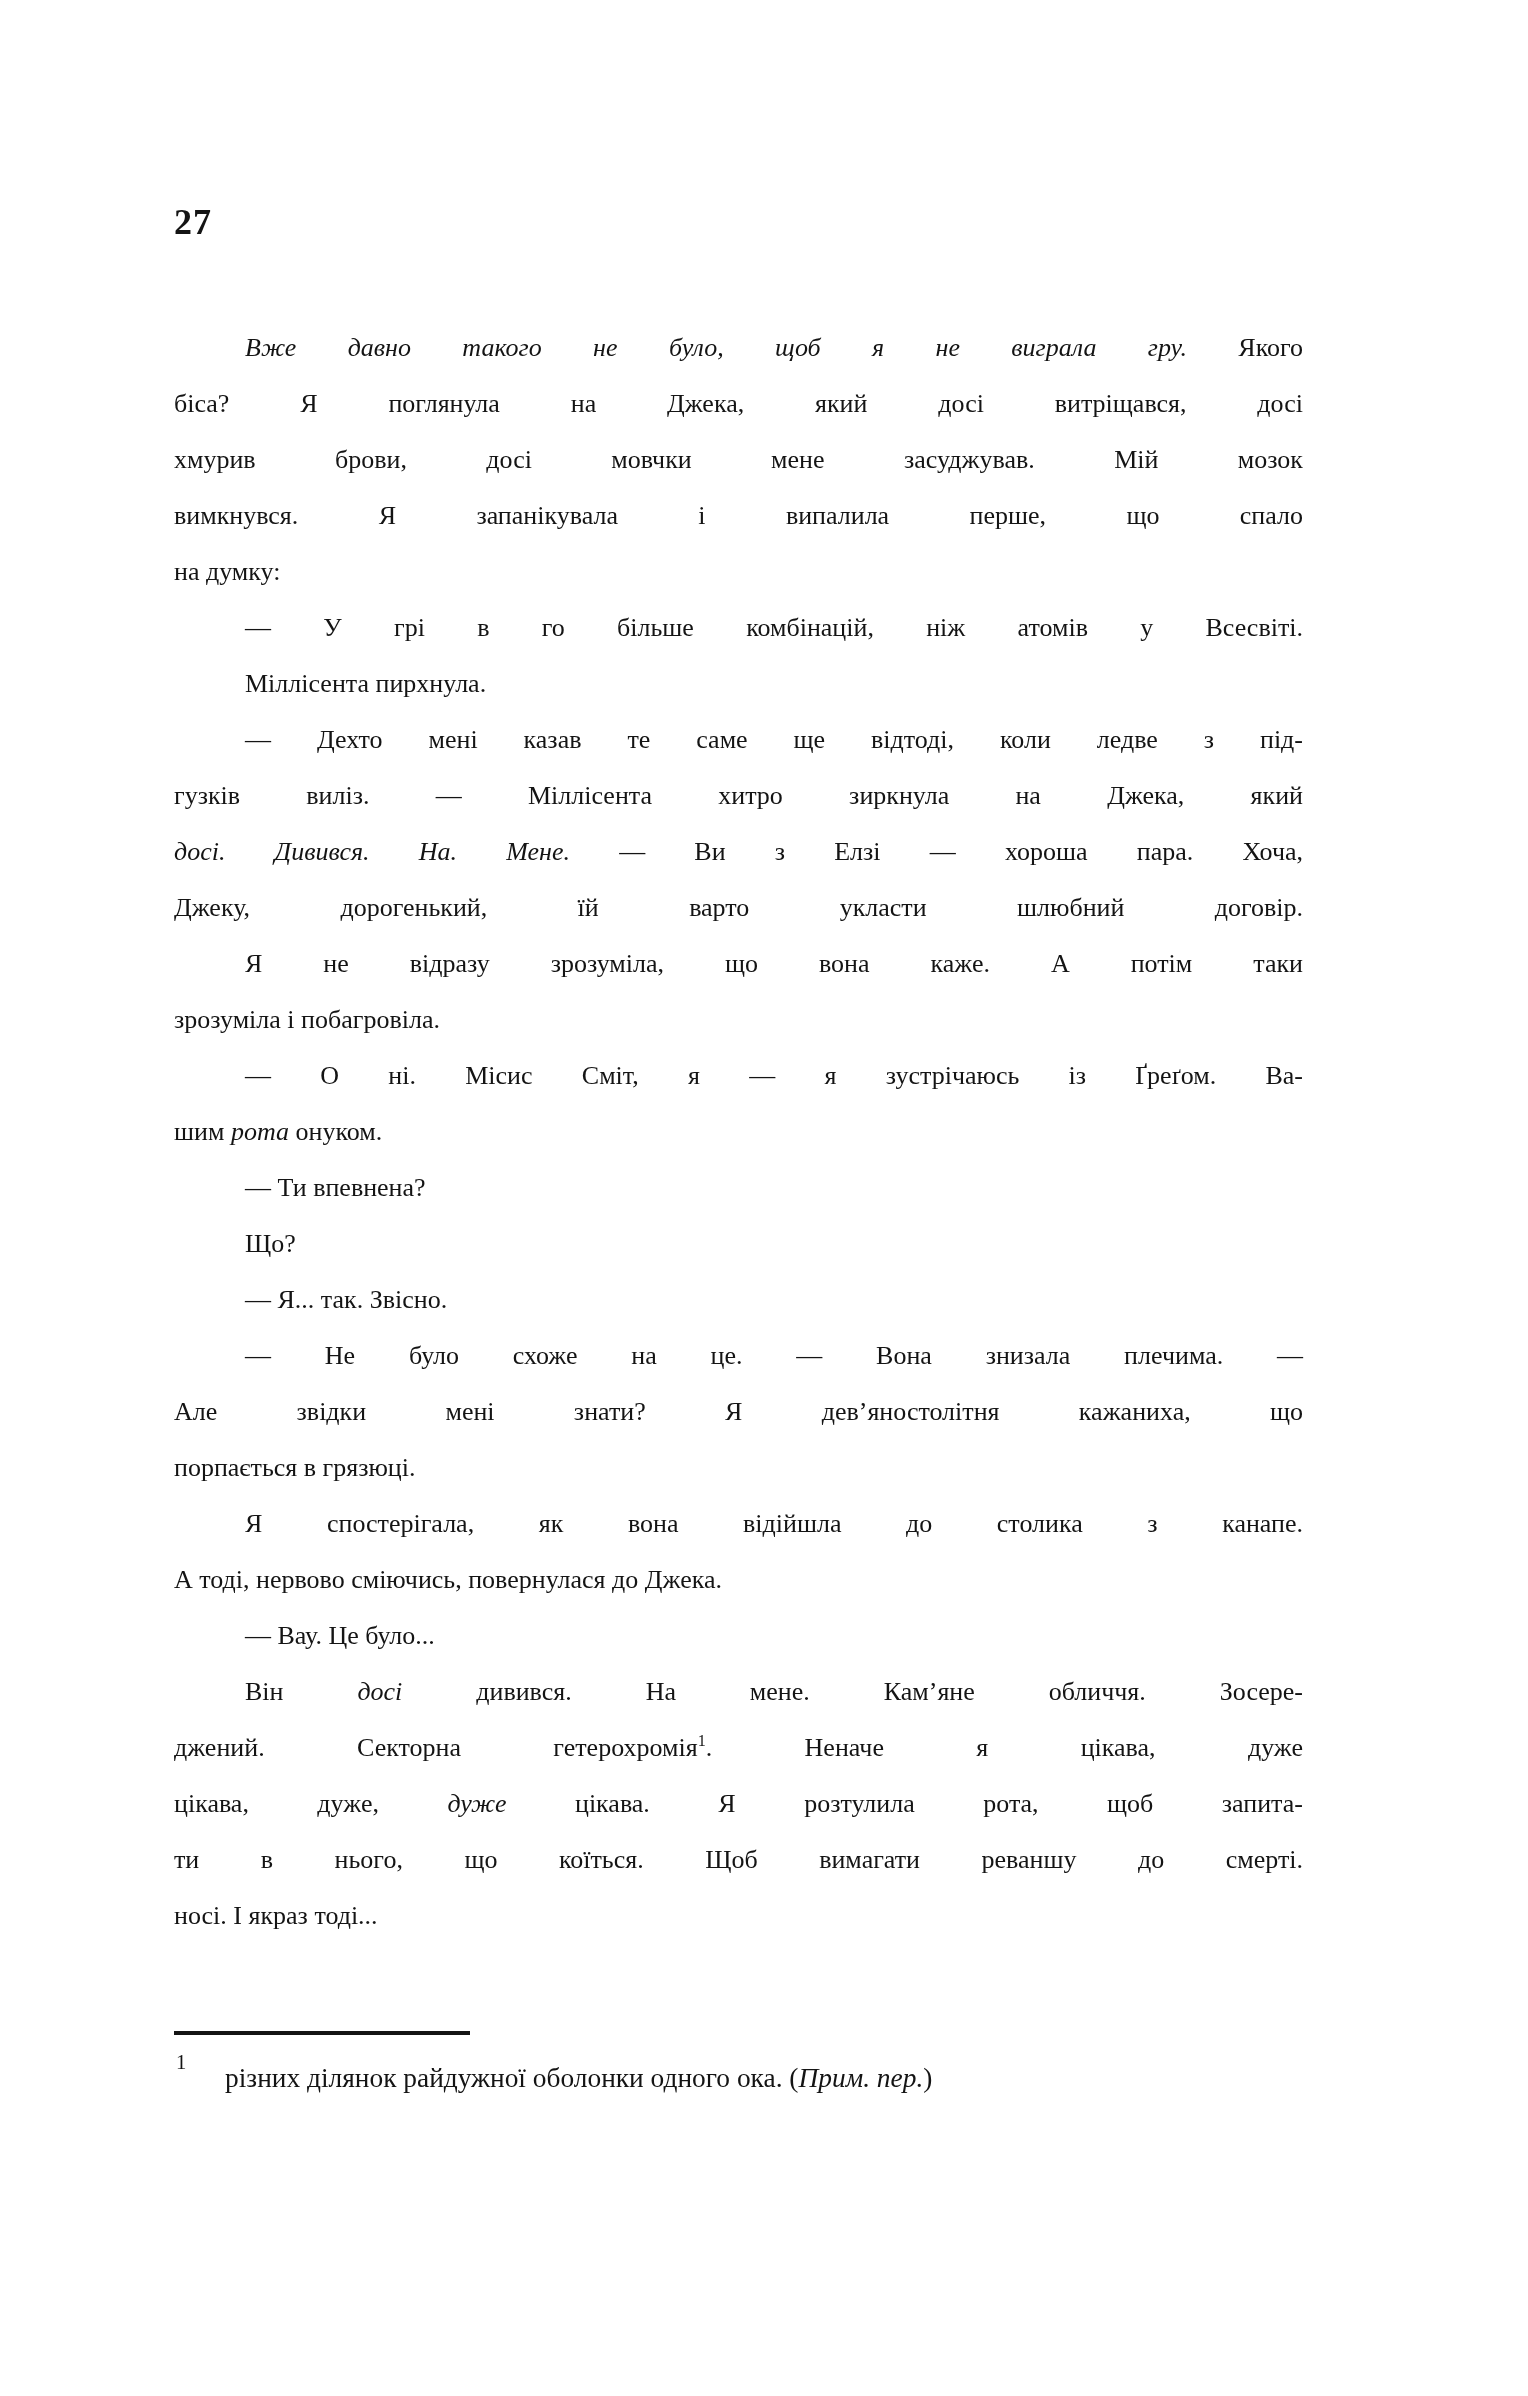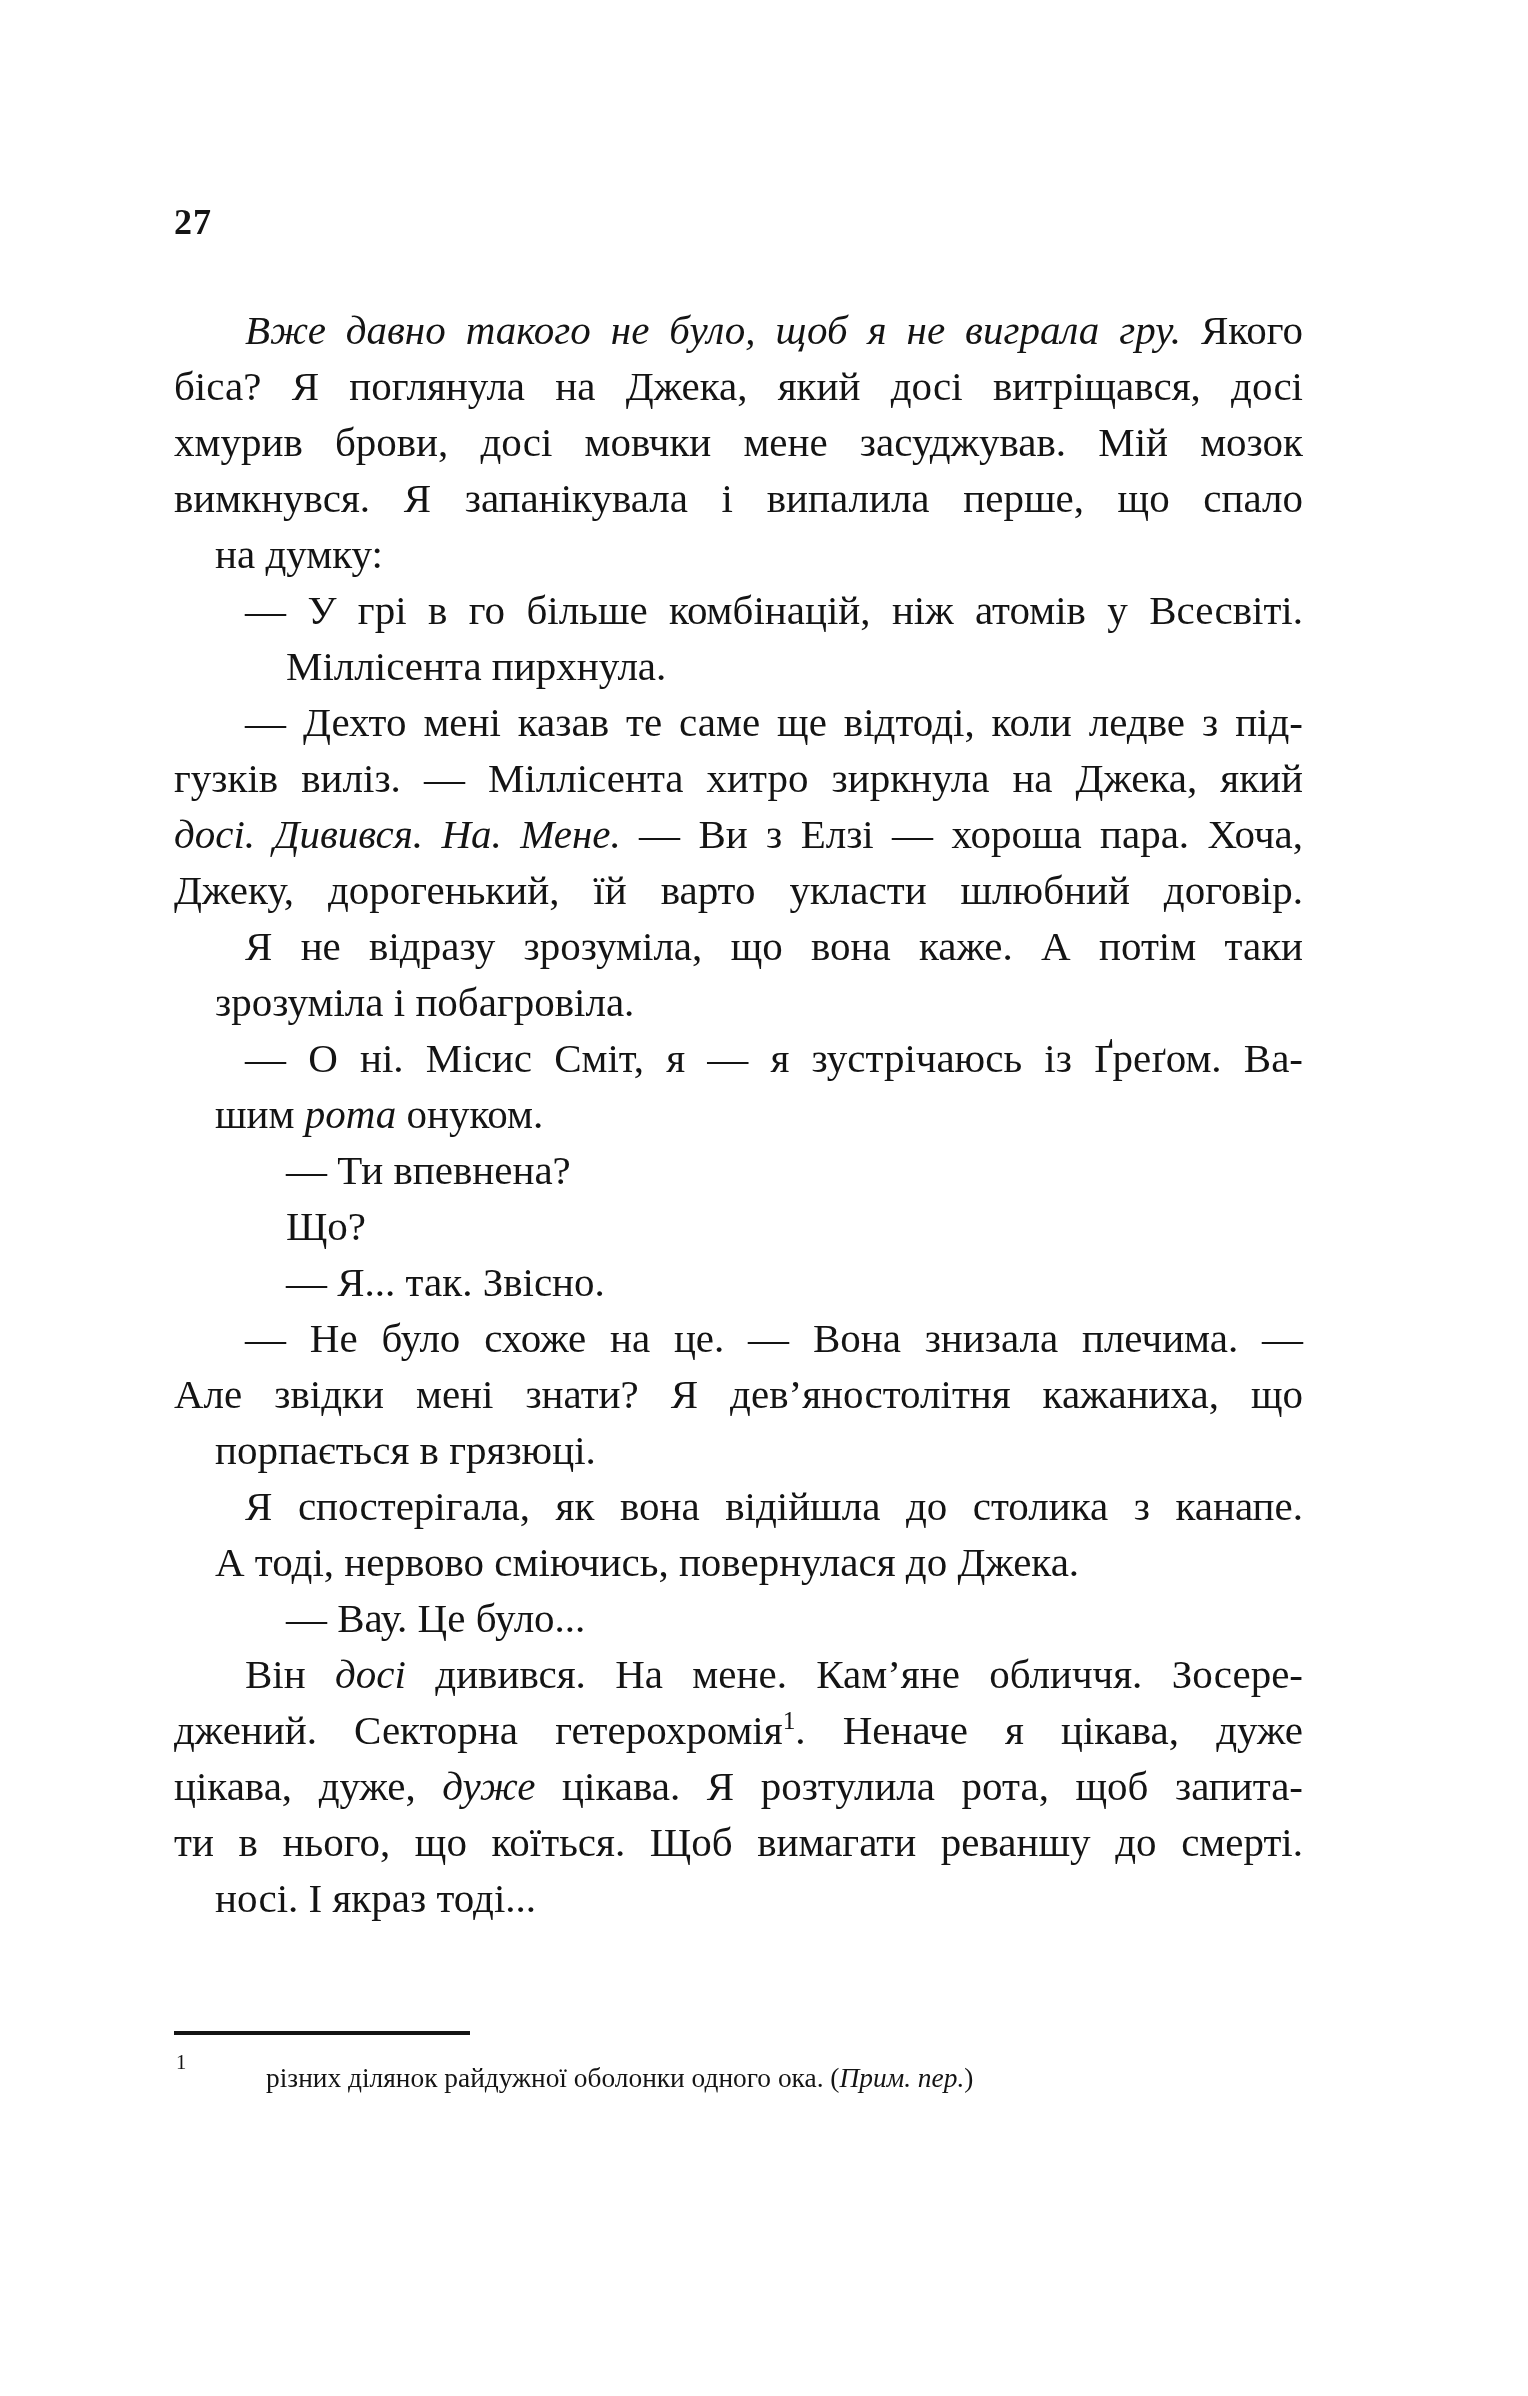--- a/index.html
+++ b/index.html
@@ -19,33 +19,33 @@
     position: absolute;
     top: 201px; left: 174px; width: 1129px;
     padding-right: 27.4px;
     box-sizing: border-box;
     font-size: 36px;
     font-weight: 700;
     letter-spacing: 1px;
   }
   .text-block {
     position: absolute;
-    left: 174px; top: 302px;
+    left: 174px; top: 320px;
     width: 1129px;
-    font-size: 41px;
+    font-size: 26px;
   }
   .line {
     height: 56px;
     line-height: 56px;
     text-align: justify;
     text-align-last: justify;
     white-space: normal;
   }
   .line.indent { text-indent: 71px; }
-  .line.last { text-align: left; text-align-last: left; margin-left: 41px; }
+  .line.last { text-align: left; text-align-last: left; }
   .it { font-style: italic; }
   .sup { vertical-align: super; font-size: 0.62em; line-height: 0; }
   .footnote {
     position: absolute;
     left: 174px; top: 2031px;
     width: 1129px;
   }
   .fn-rule {
     width: 296px; height: 3.9px;
     background: #141414;

